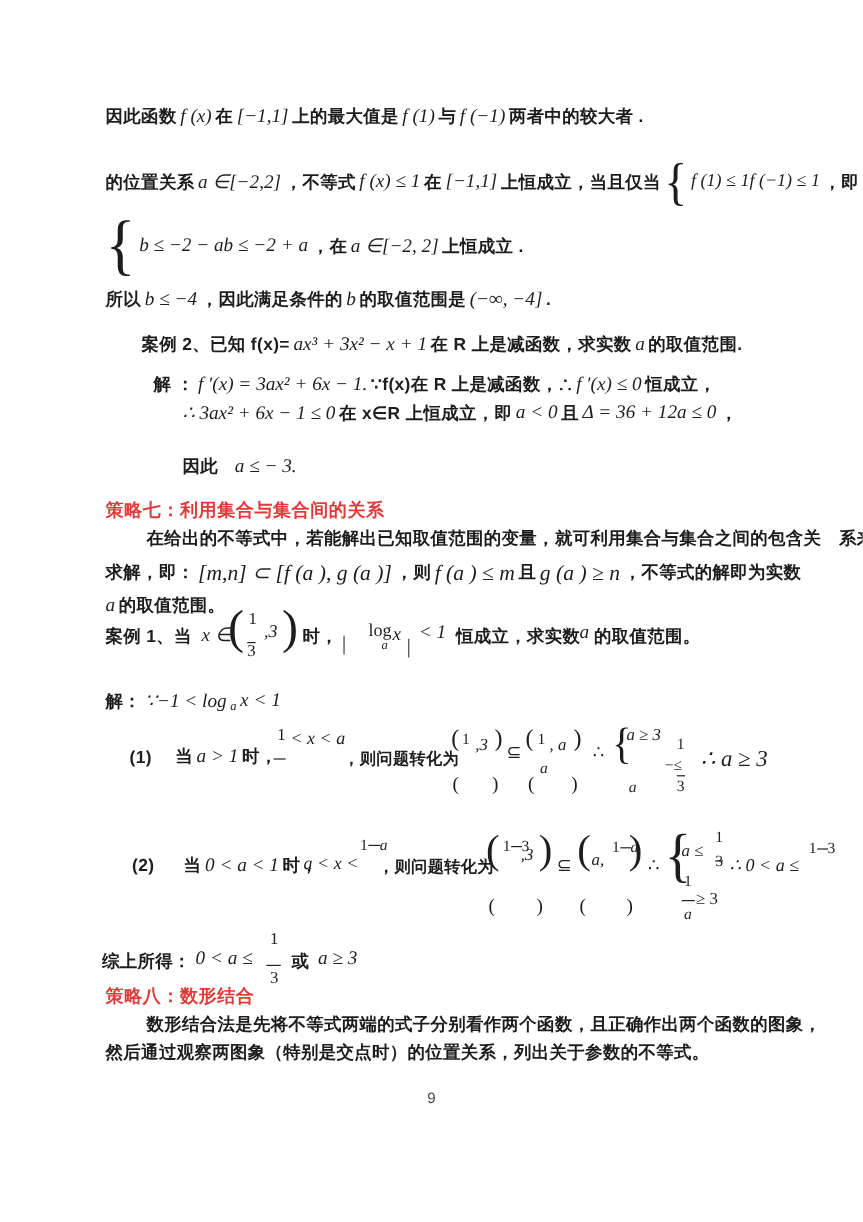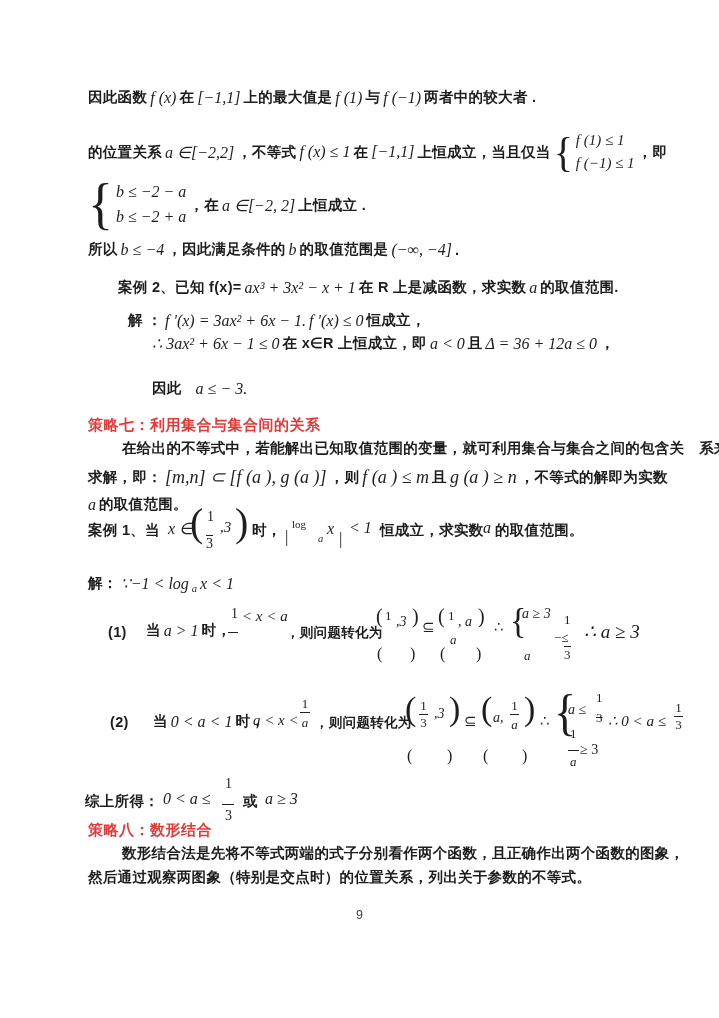--- a/index.html
+++ b/index.html
@@ -13,21 +13,21 @@
     color:var(--text);overflow:hidden;
     font-family:"Liberation Sans",sans-serif;
   }
   .ln{position:absolute;white-space:nowrap;}
   .flex{display:flex;align-items:center;gap:3px;}
   .cn{font-family:"Liberation Sans",sans-serif;font-weight:700;font-size:14.5px;letter-spacing:.3px;color:var(--text);}
   .m{font-family:"Liberation Serif",serif;font-style:italic;font-weight:400;font-size:16px;color:var(--text);}
   .bigm{font-size:18px;font-family:Liberation Serif, serif;}
   .red{color:var(--heading-red);font-weight:700;font-size:15px;letter-spacing:.5px;}
   .brace2{font-family:"Liberation Serif",serif;font-style:normal;font-weight:300;line-height:1;transform:scaleY(1.08);display:inline-block;color:var(--text);}
-  .stk{display:inline-flex;flex-direction:column;justify-content:center;}
+  .stk{display:inline-flex;flex-direction:row;justify-content:center;}
   .stk .m{line-height:1.55;}
   .piece{position:absolute;white-space:nowrap;}
   .ser{font-family:"Liberation Serif",serif;font-style:normal;font-weight:400;color:var(--text);}
   .bp{font-family:"Liberation Serif",serif;font-style:normal;font-weight:300;line-height:1;display:inline-block;color:var(--text);}
   .fracbar{display:inline-block;border-top:1.3px solid #222;height:0;}
   .sub{font-size:10.5px;font-family:"Liberation Serif",serif;font-style:italic;}
   .strike{text-decoration:line-through;}
   .ovl{border-top:1px solid #222;}
   .pageno{position:absolute;width:100%;text-align:center;font-size:12.5px;color:#444;font-family:"Liberation Sans",sans-serif;}
 </style>
@@ -89,20 +89,21 @@
     <span class="cn">案例 2、已知 f(x)=</span>
     <span class="m">ax³ + 3x² − x + 1</span>
     <span class="cn">在 R 上是减函数，求实数</span>
     <span class="m">a</span>
     <span class="cn">的取值范围.</span>
   </div>
 
   <div class="ln flex" style="left:128px;top:311px">
     <span class="cn">解 ：</span>
     <span class="m">f ′(x) = 3ax² + 6x − 1.</span>
+    <span class="cn">∵f(x)在 R 上是减函数，∴</span>
     <span class="m">f ′(x) ≤ 0</span>
     <span class="cn">恒成立，</span>
   </div>
 
   <div class="ln flex" style="left:152px;top:334px">
     <span class="m">∴ 3ax² + 6x − 1 ≤ 0</span>
     <span class="cn">在 x∈R 上恒成立，即</span>
     <span class="m">a &lt; 0</span>
     <span class="cn">且</span>
     <span class="m">Δ = 36 + 12a ≤ 0</span>
@@ -136,21 +137,21 @@
   <div class="ln" style="left:88px;top:507px;width:560px;height:58px">
     <span class="piece cn" style="left:0;top:14px">案例 1、当</span>
     <span class="piece m" style="left:80px;top:12px">x ∈</span>
     <span class="piece bp" style="left:102px;top:-4px;font-size:40px">(</span>
     <span class="piece ser" style="left:119px;top:2px;font-size:14px">1</span>
     <span class="piece ser ovl" style="left:118px;top:28px;font-size:14px">3</span>
     <span class="piece m" style="left:132px;top:12px;font-size:15px">,3</span>
     <span class="piece bp" style="left:147px;top:-4px;font-size:40px">)</span>
     <span class="piece cn" style="left:164px;top:14px">时，</span>
     <span class="piece ser" style="left:197px;top:20px;font-size:17px">|</span>
-    <span class="piece ser" style="left:204px;top:11px;font-size:11px">log</span>
+    <span class="piece ser" style="left:219px;top:11px;font-size:15px">log</span>
     <span class="piece sub" style="left:230px;top:26px">a</span>
     <span class="piece m" style="left:239px;top:13px">x</span>
     <span class="piece ser" style="left:251px;top:22px;font-size:17px">|</span>
     <span class="piece m" style="left:261px;top:12px">&lt; 1</span>
     <span class="piece cn" style="left:292px;top:14px">恒成立，求实数</span>
     <span class="piece m" style="left:395px;top:12px">a</span>
     <span class="piece cn" style="left:407px;top:14px">的取值范围。</span>
   </div>
 
   <div class="ln flex" style="left:88px;top:574px">

